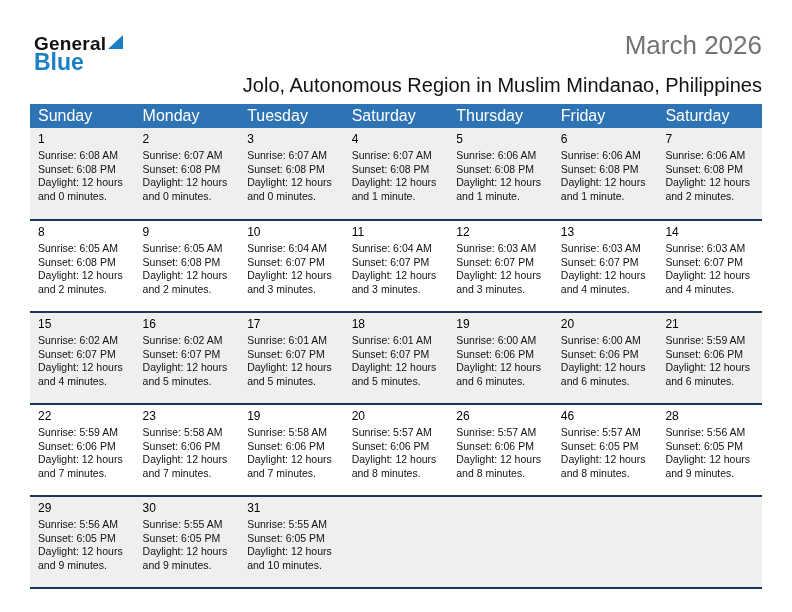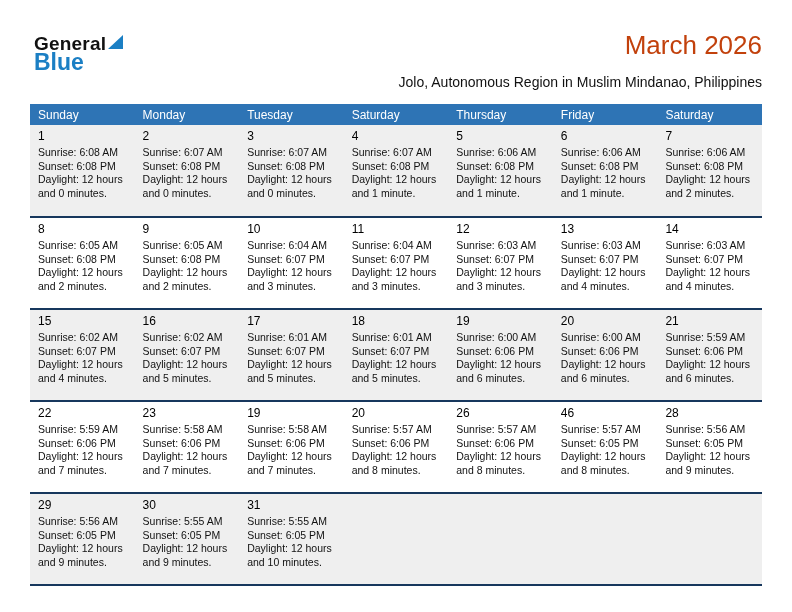--- a/index.html
+++ b/index.html
@@ -48,40 +48,40 @@
     font-size: 23px;
     font-weight: bold;
     color: var(--logo-blue);
     margin-top: -2px;
   }
   .title {
     position: absolute;
     right: 0;
     top: 4px;
     font-size: 26px;
-    color: #c2410c;
+    color: #737373;
   }
   .location {
     position: absolute;
     right: 0;
     top: 48px;
-    font-size: 14px;
+    font-size: 20px;
     color: #111111;
   }
   table.calendar {
     width: 732px;
     border-collapse: collapse;
     table-layout: fixed;
   }
   thead th {
     background: var(--header-bg);
     color: #ffffff;
     font-weight: normal;
     text-align: left;
-    font-size: 12px;
+    font-size: 16px;
     height: 21px;
     padding: 3px 2px 3px 8px;
     vertical-align: middle;
   }
   tbody tr { height: 92px; }
   tbody tr.shaded { background: var(--row-shaded); }
   tbody td {
     vertical-align: top;
     padding: 4px 3px 0 8px;
     border-bottom: 2px solid var(--separator);

